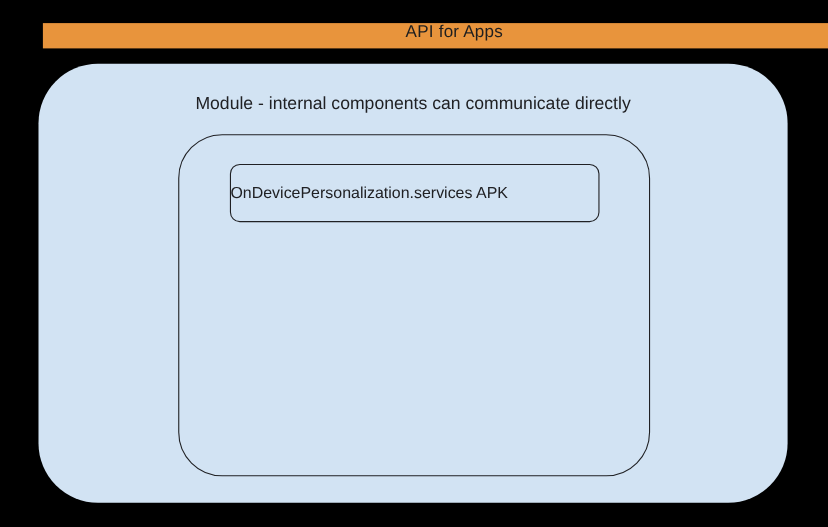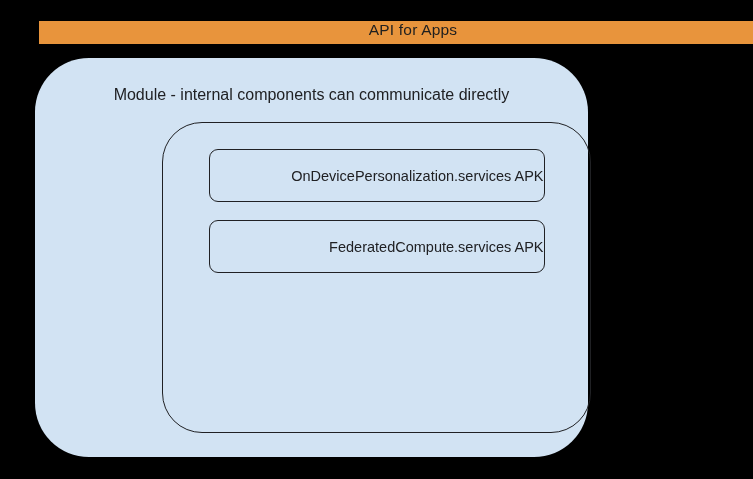--- a/index.html
+++ b/index.html
@@ -27,21 +27,21 @@
   }
   .banner-label {
     font-size: 15.5px;
     color: #1f1f1f;
     letter-spacing: 0.2px;
   }
   .module {
     position: absolute;
     left: 35px;
     top: 58px;
-    width: 553px;
+    width: 681px;
     height: 399px;
     background: #D2E3F3;
     border-radius: 54px;
     text-decoration: underline;
   }
   .module-title {
     position: absolute;
     top: 28px;
     left: 0;
     width: 100%;
@@ -65,21 +65,21 @@
     gap: 18px;
   }
   .component-box {
     width: 336px;
     height: 53px;
     box-sizing: border-box;
     border: 1.3px solid #202124;
     border-radius: 9px;
     display: flex;
     align-items: center;
-    justify-content: flex-end;
+    justify-content: flex-start;
     flex: none;
   }
   .component-label {
     font-size: 14.5px;
     color: #202124;
   }
 </style>
 </head>
 <body>
 
@@ -87,17 +87,14 @@
   <span class="banner-label">API for Apps</span>
 </div>
 
 <div class="module">
   <div class="module-title">Module - internal components can communicate directly</div>
 
   <div class="inner-boundary">
     <div class="component-box">
       <span class="component-label">OnDevicePersonalization.services APK</span>
     </div>
-    <div class="component-box">
-      <span class="component-label">FederatedCompute.services APK</span>
-    </div>
   </div>
 </div>
 
 </body></html>

